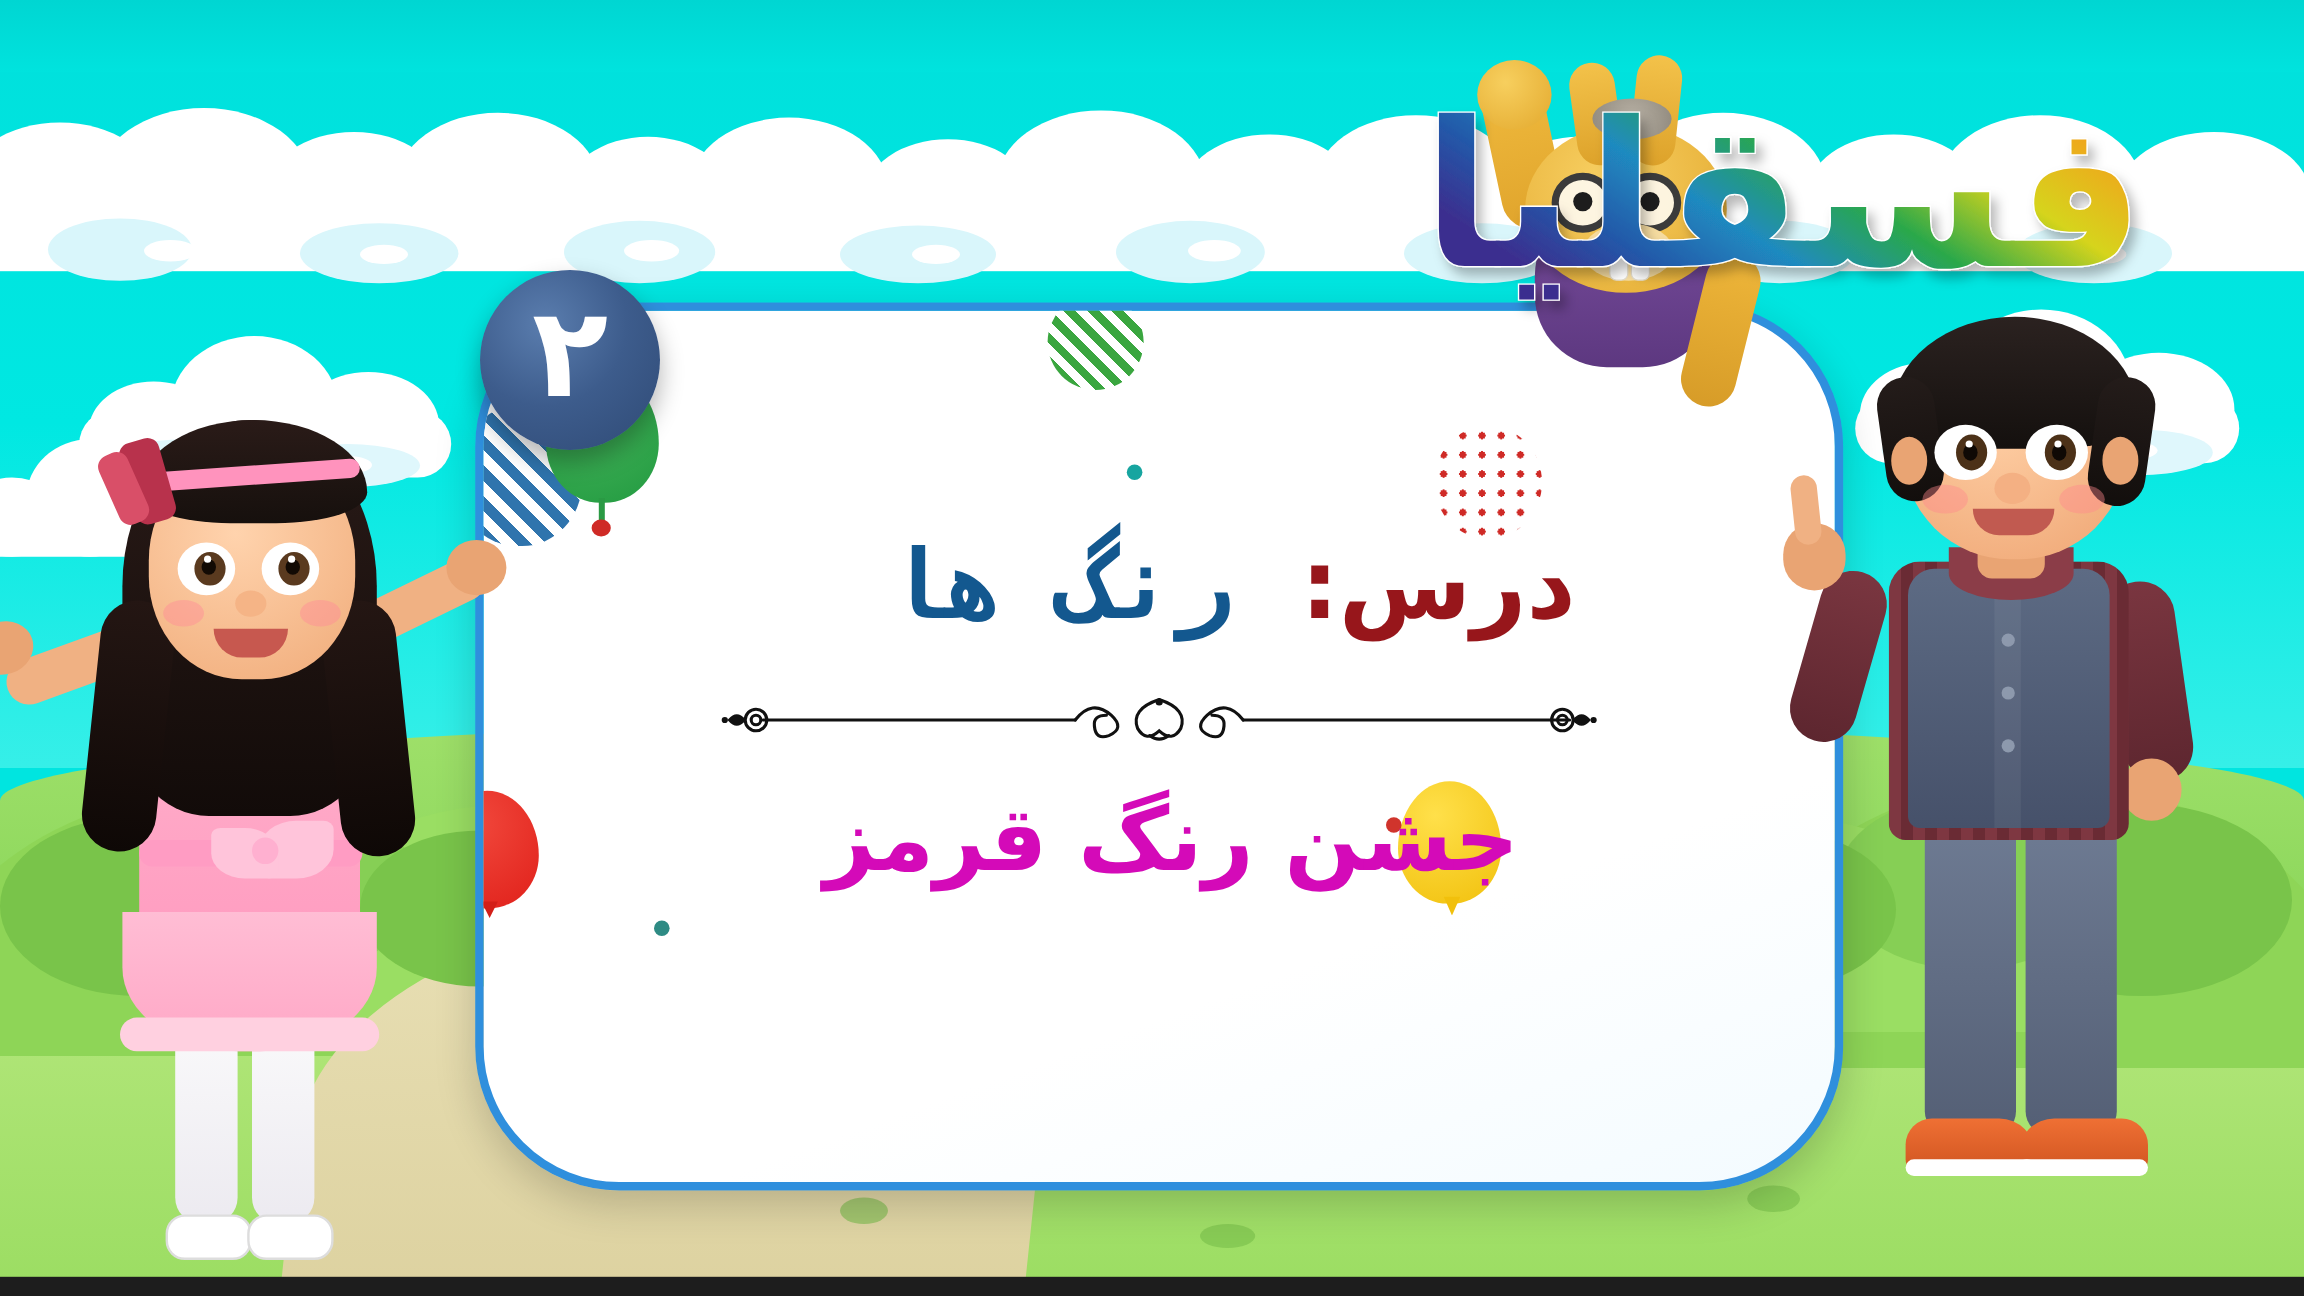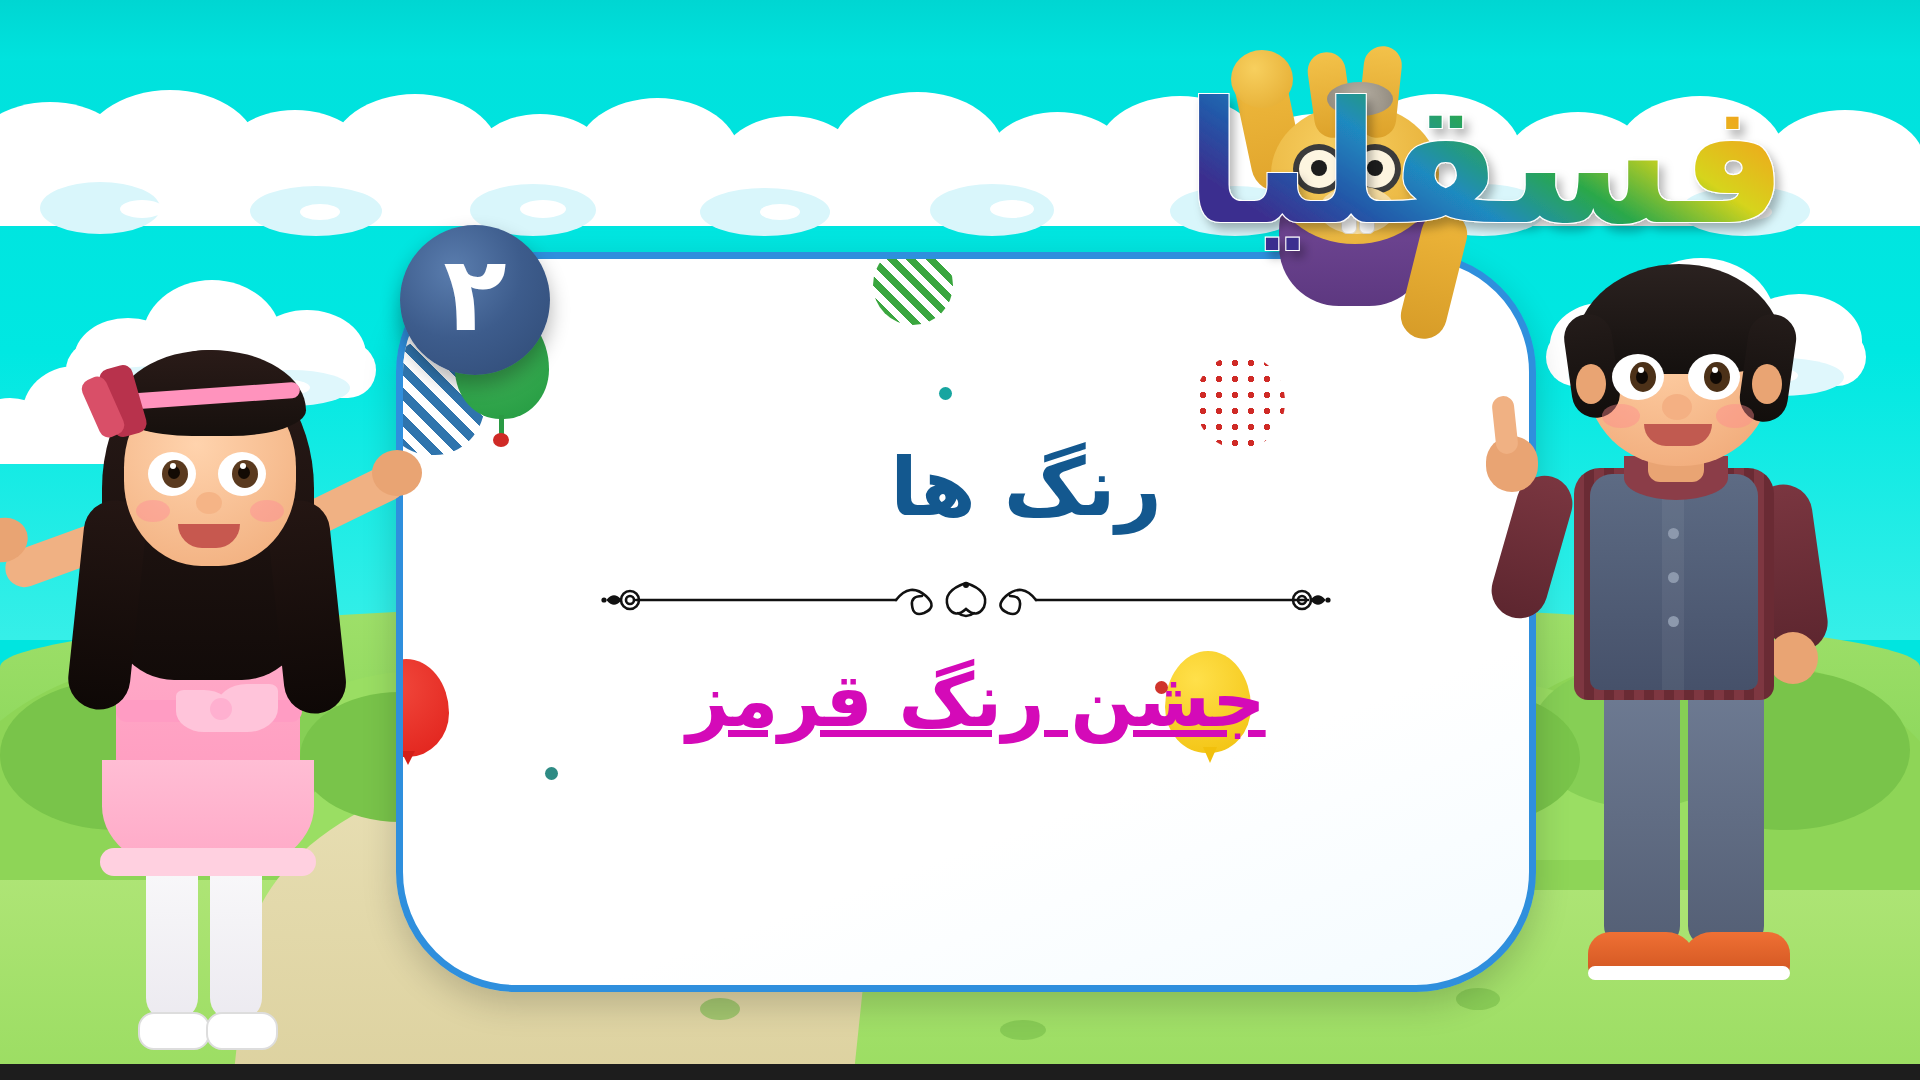--- a/index.html
+++ b/index.html
@@ -104,22 +104,22 @@
     position:absolute; width:100%;
     display:flex; justify-content:center; align-items:baseline;
     gap:56px;
     font-weight:bold;
     white-space:nowrap;
   }
   .row-lesson{ top:182px; font-size:80px; }
   .row-play{ top:398px; font-size:74px; }
 
   .lbl-dark-red{ color:#97161b; }
-  .val-blue{ color:#13588f; }
-  .val-magenta{ color:#d40ab8;text-decoration:underline; }
+  .val-blue{ color:#13588f;font-family:Liberation Mono, monospace; }
+  .val-magenta{ color:#d40ab8; }
 
   .row-lesson .lbl{ letter-spacing:0px; }
   .row-lesson .val{ margin-left:120px; }
   .row-play .val{ margin-left:20px; }
 
   
   .divider{
     position:absolute; left:50%; top:318px; transform:translateX(-50%);
     width:740px; height:46px;
   }
@@ -429,20 +429,21 @@
       <div class="p" style="position:absolute;left:38px;top:96px;width:14px;height:16px;background:#f1c00c;clip-path:polygon(50% 100%,0 0,100% 0);"></div>
     </div>
 
     <div class="deco-dot" style="left:536px;top:128px;width:13px;height:13px;background:#17a5a0;"></div>
     <div class="deco-dot" style="left:142px;top:508px;width:13px;height:13px;background:#2e8b84;"></div>
     <div class="deco-dot" style="left:752px;top:422px;width:13px;height:13px;background:#d0342c;"></div>
 
     <div class="rows">
 
       <div class="row row-lesson">
+        <span class="lbl lbl-dark-red">درس:</span>
         <span class="val val-blue">رنگ ها</span>
       </div>
 
       <div class="row row-play">
         <span class="val val-magenta">جشن رنگ قرمز</span>
       </div>
 
     </div>
 
     <div class="divider">

